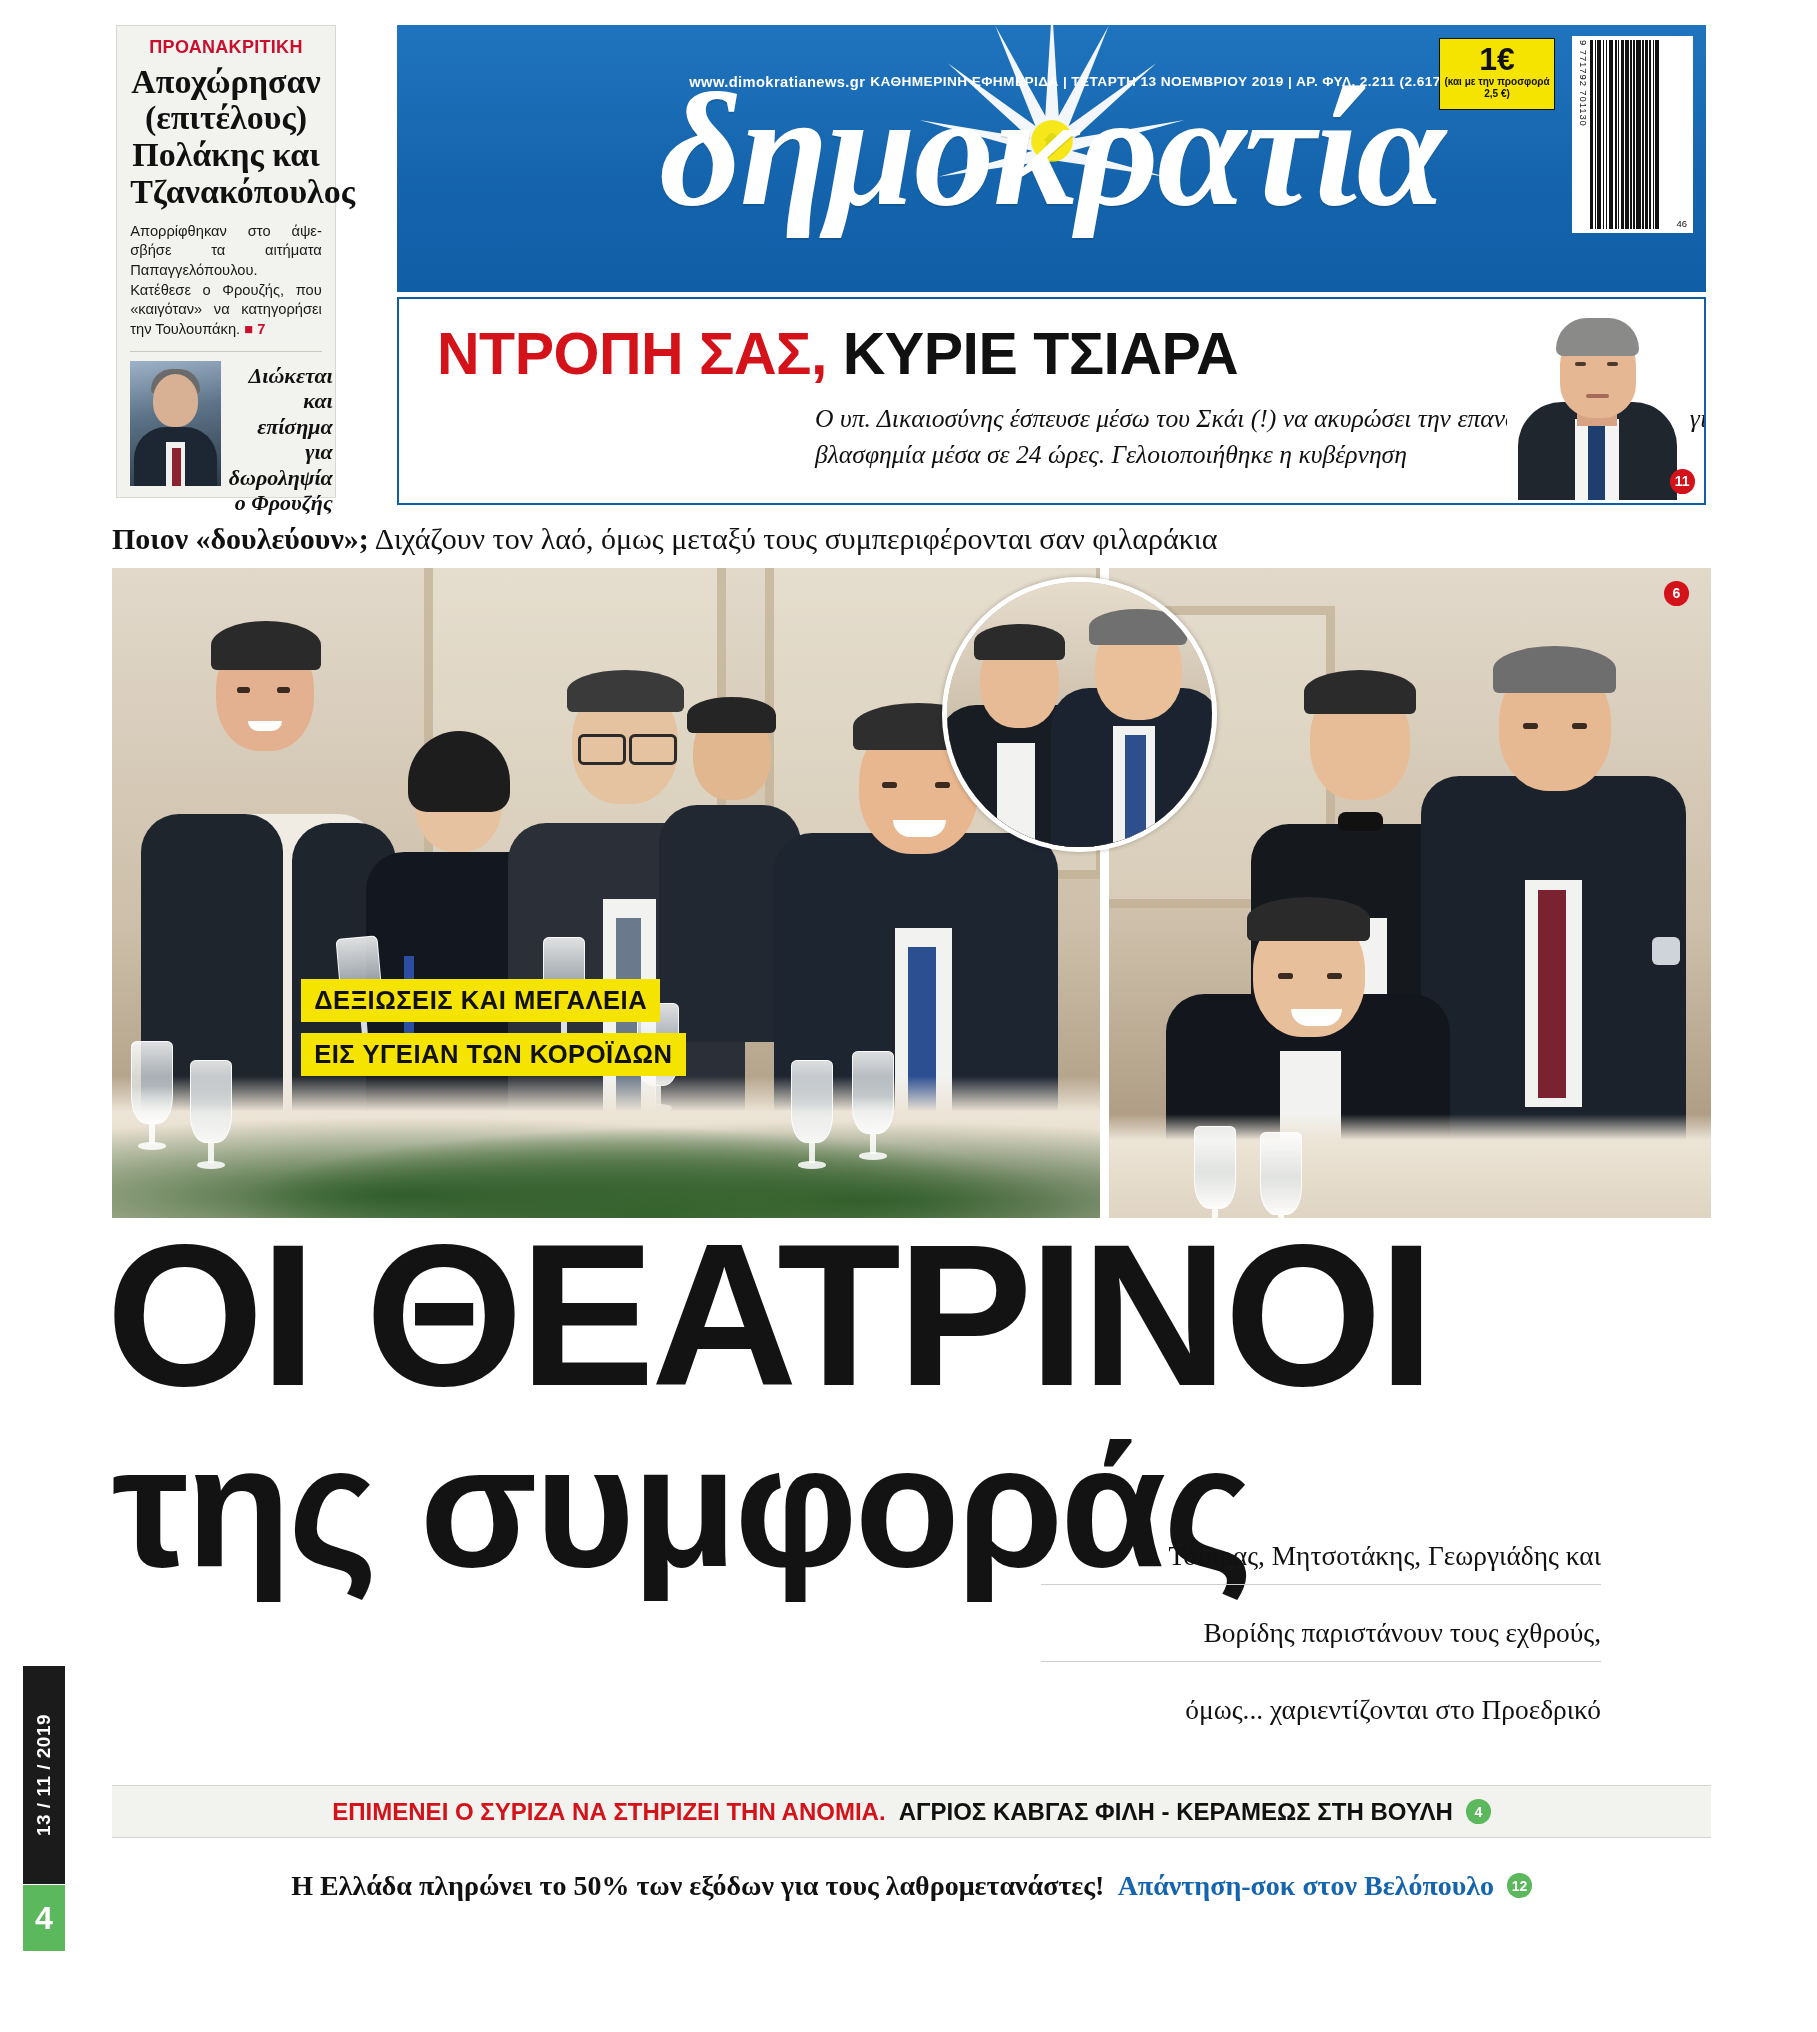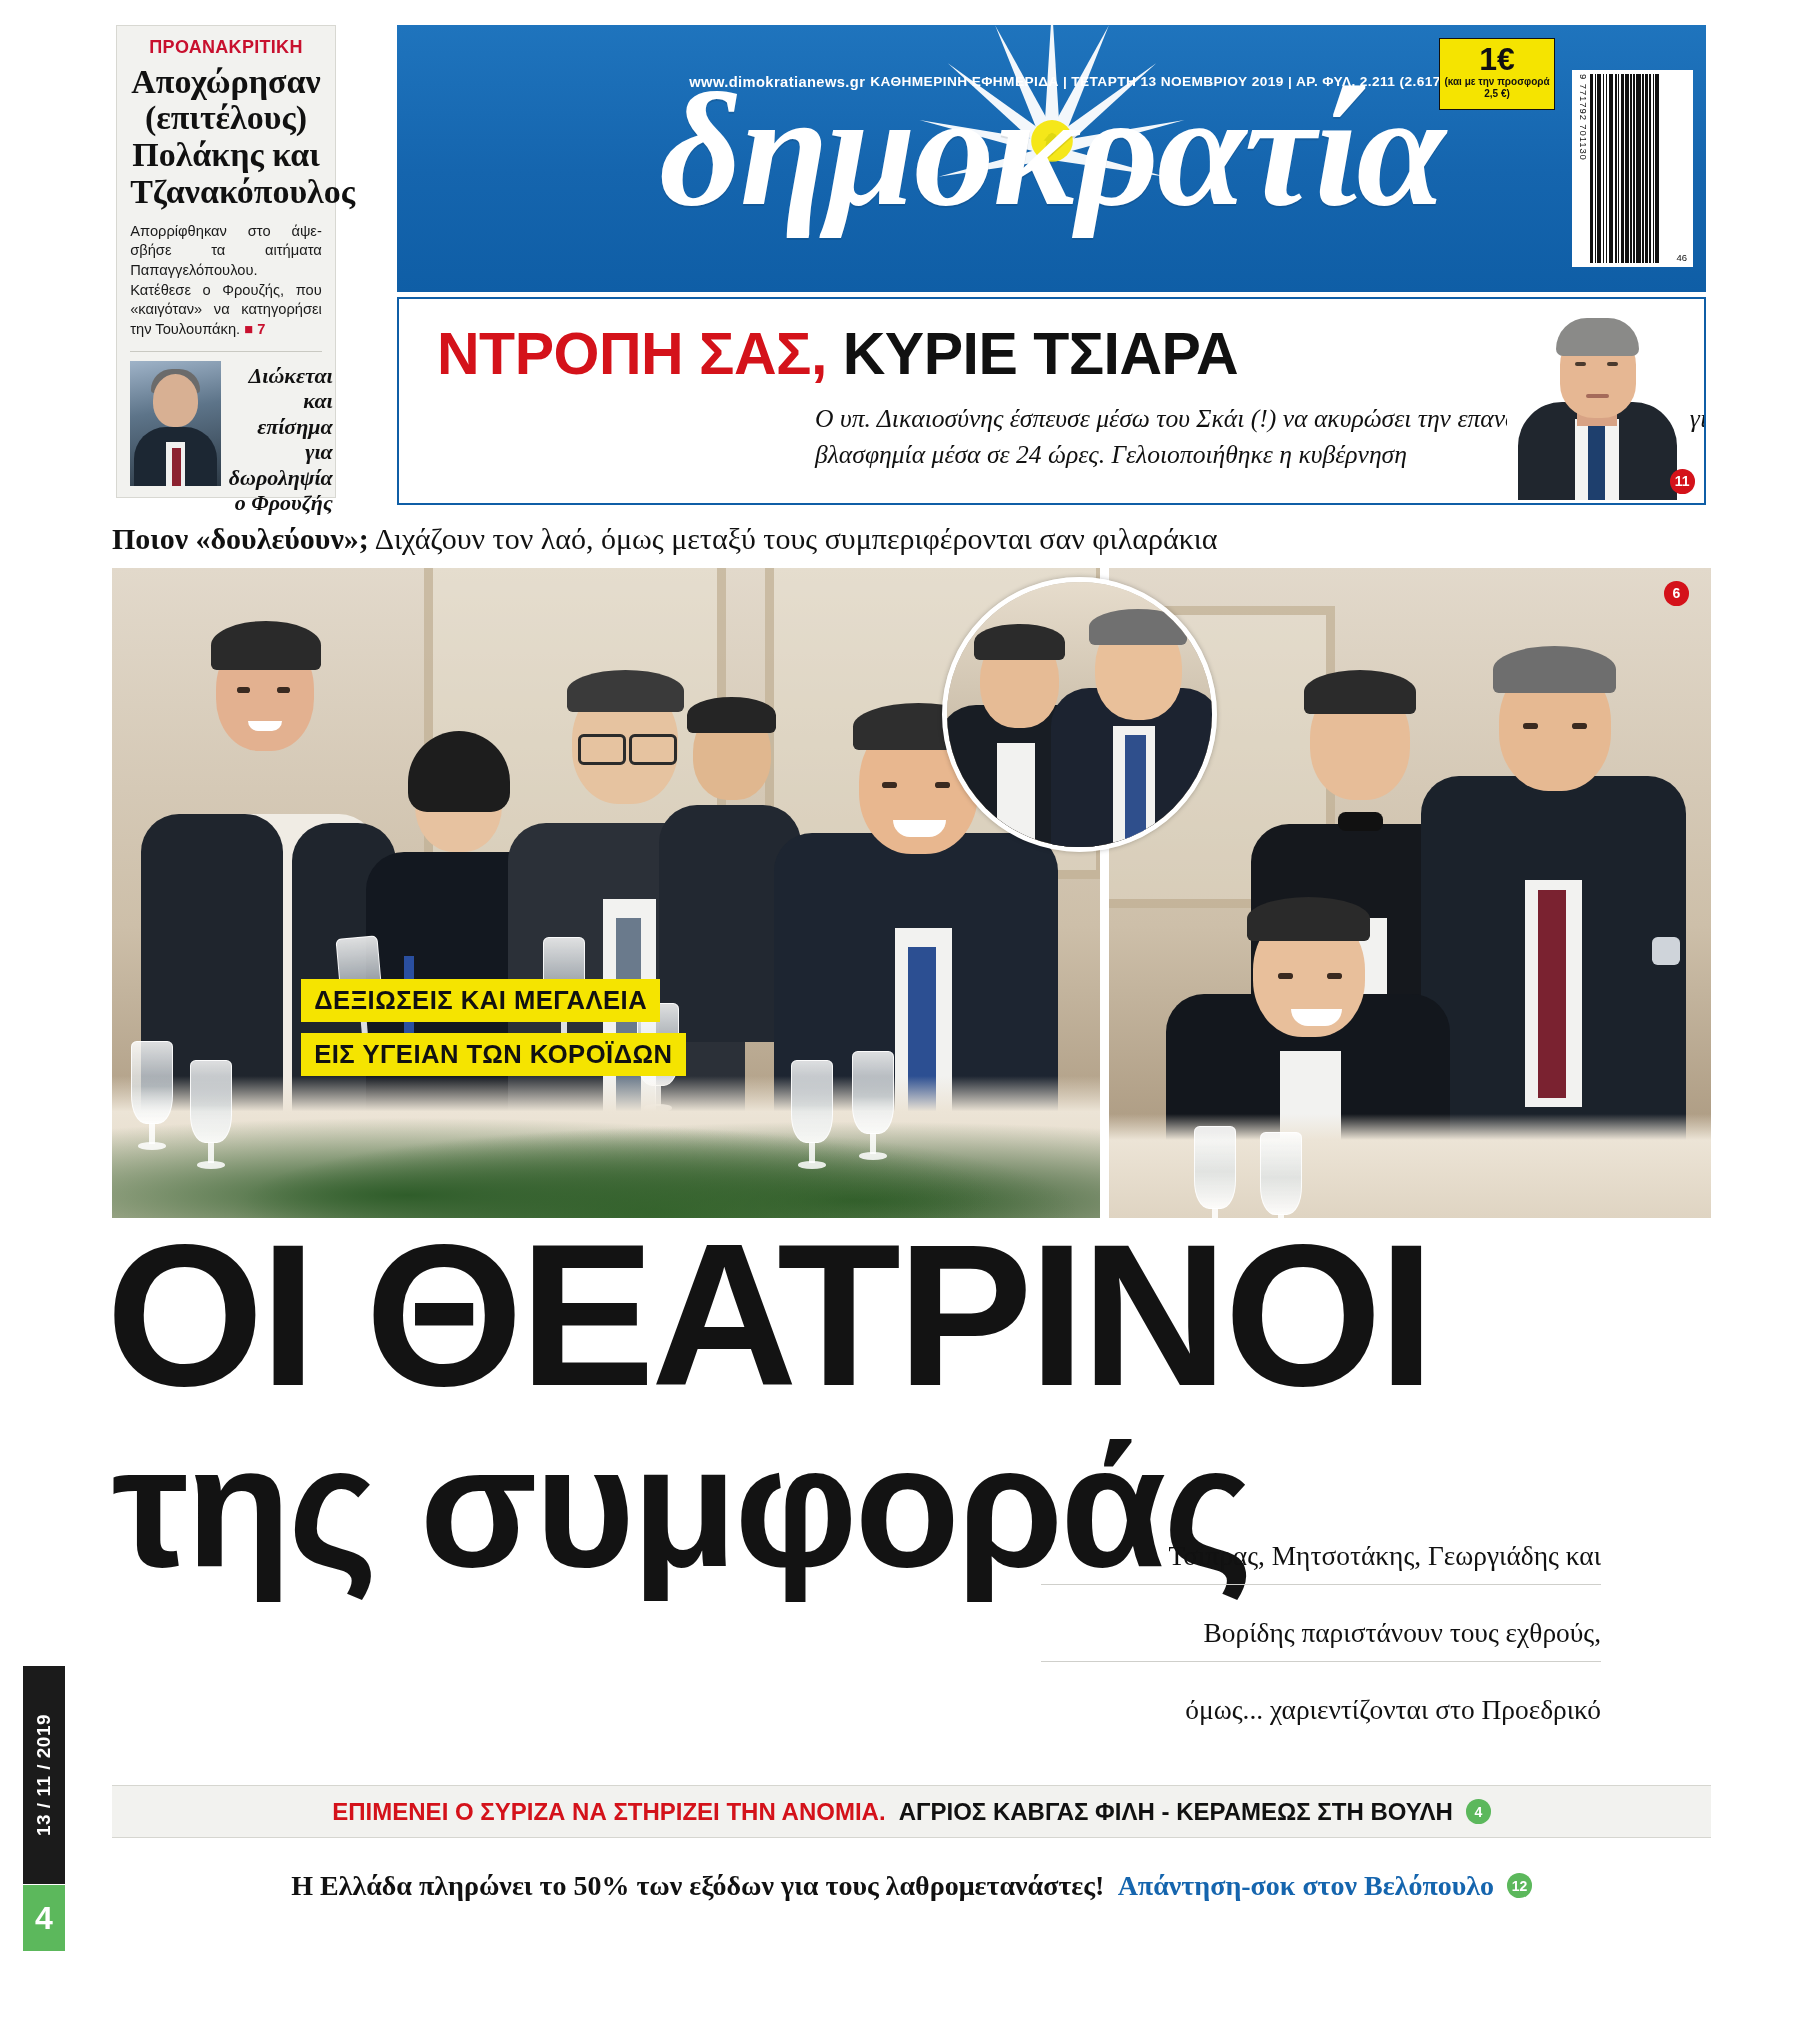--- a/index.html
+++ b/index.html
@@ -581,21 +581,21 @@
       <span class="masthead-info">ΚΑΘΗΜΕΡΙΝΗ ΕΦΗΜΕΡΙΔΑ | ΤΕΤΑΡΤΗ 13 ΝΟΕΜΒΡΙΟΥ 2019 | ΑΡ. ΦΥΛ. 2.211 (2.617)</span>
     </div>
 
     <div class="logo">δημοκρατία</div>
 
     <div class="price-box">
       <div class="price-main">1€</div>
       <div class="price-sub">(και με την προσφορά 2,5 €)</div>
     </div>
 
-    <div class="barcode" style="position:absolute;margin-top:34px;">
+    <div class="barcode" style="position:absolute;">
       <div class="bc-num">9 771792 701130</div>
       <div class="bars">
         <i style="width:2.8px"></i>
           <i style="width:1.4px"></i>
           <i style="width:3.8px"></i>
           <i style="width:1.9px"></i>
         <i style="width:1.4px"></i>
           <i style="width:4.7px"></i>
           <i style="width:1.9px"></i>
           <i style="width:1.4px"></i>

